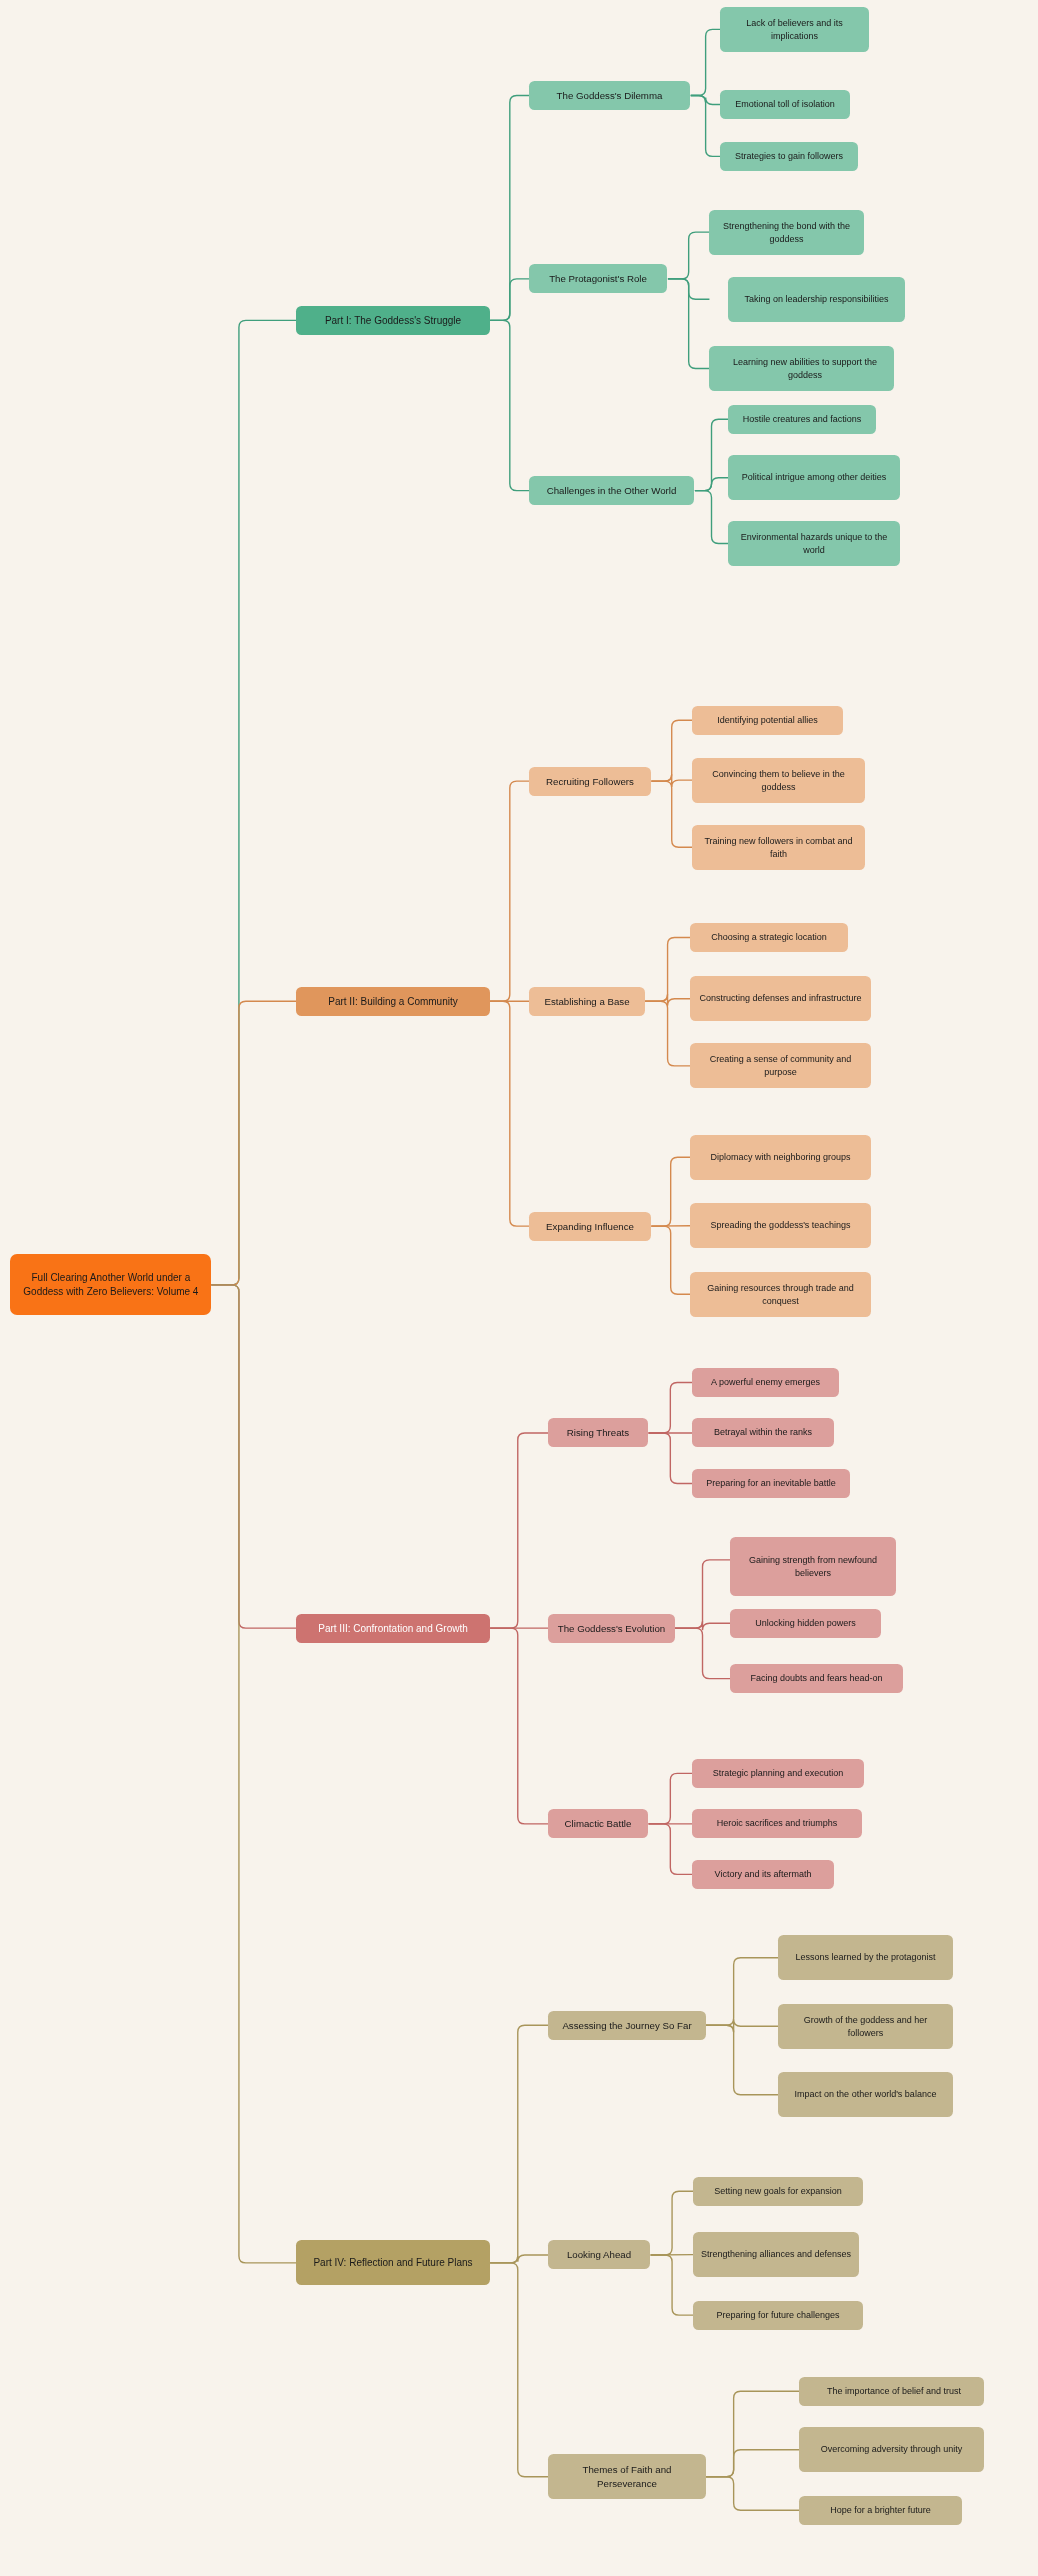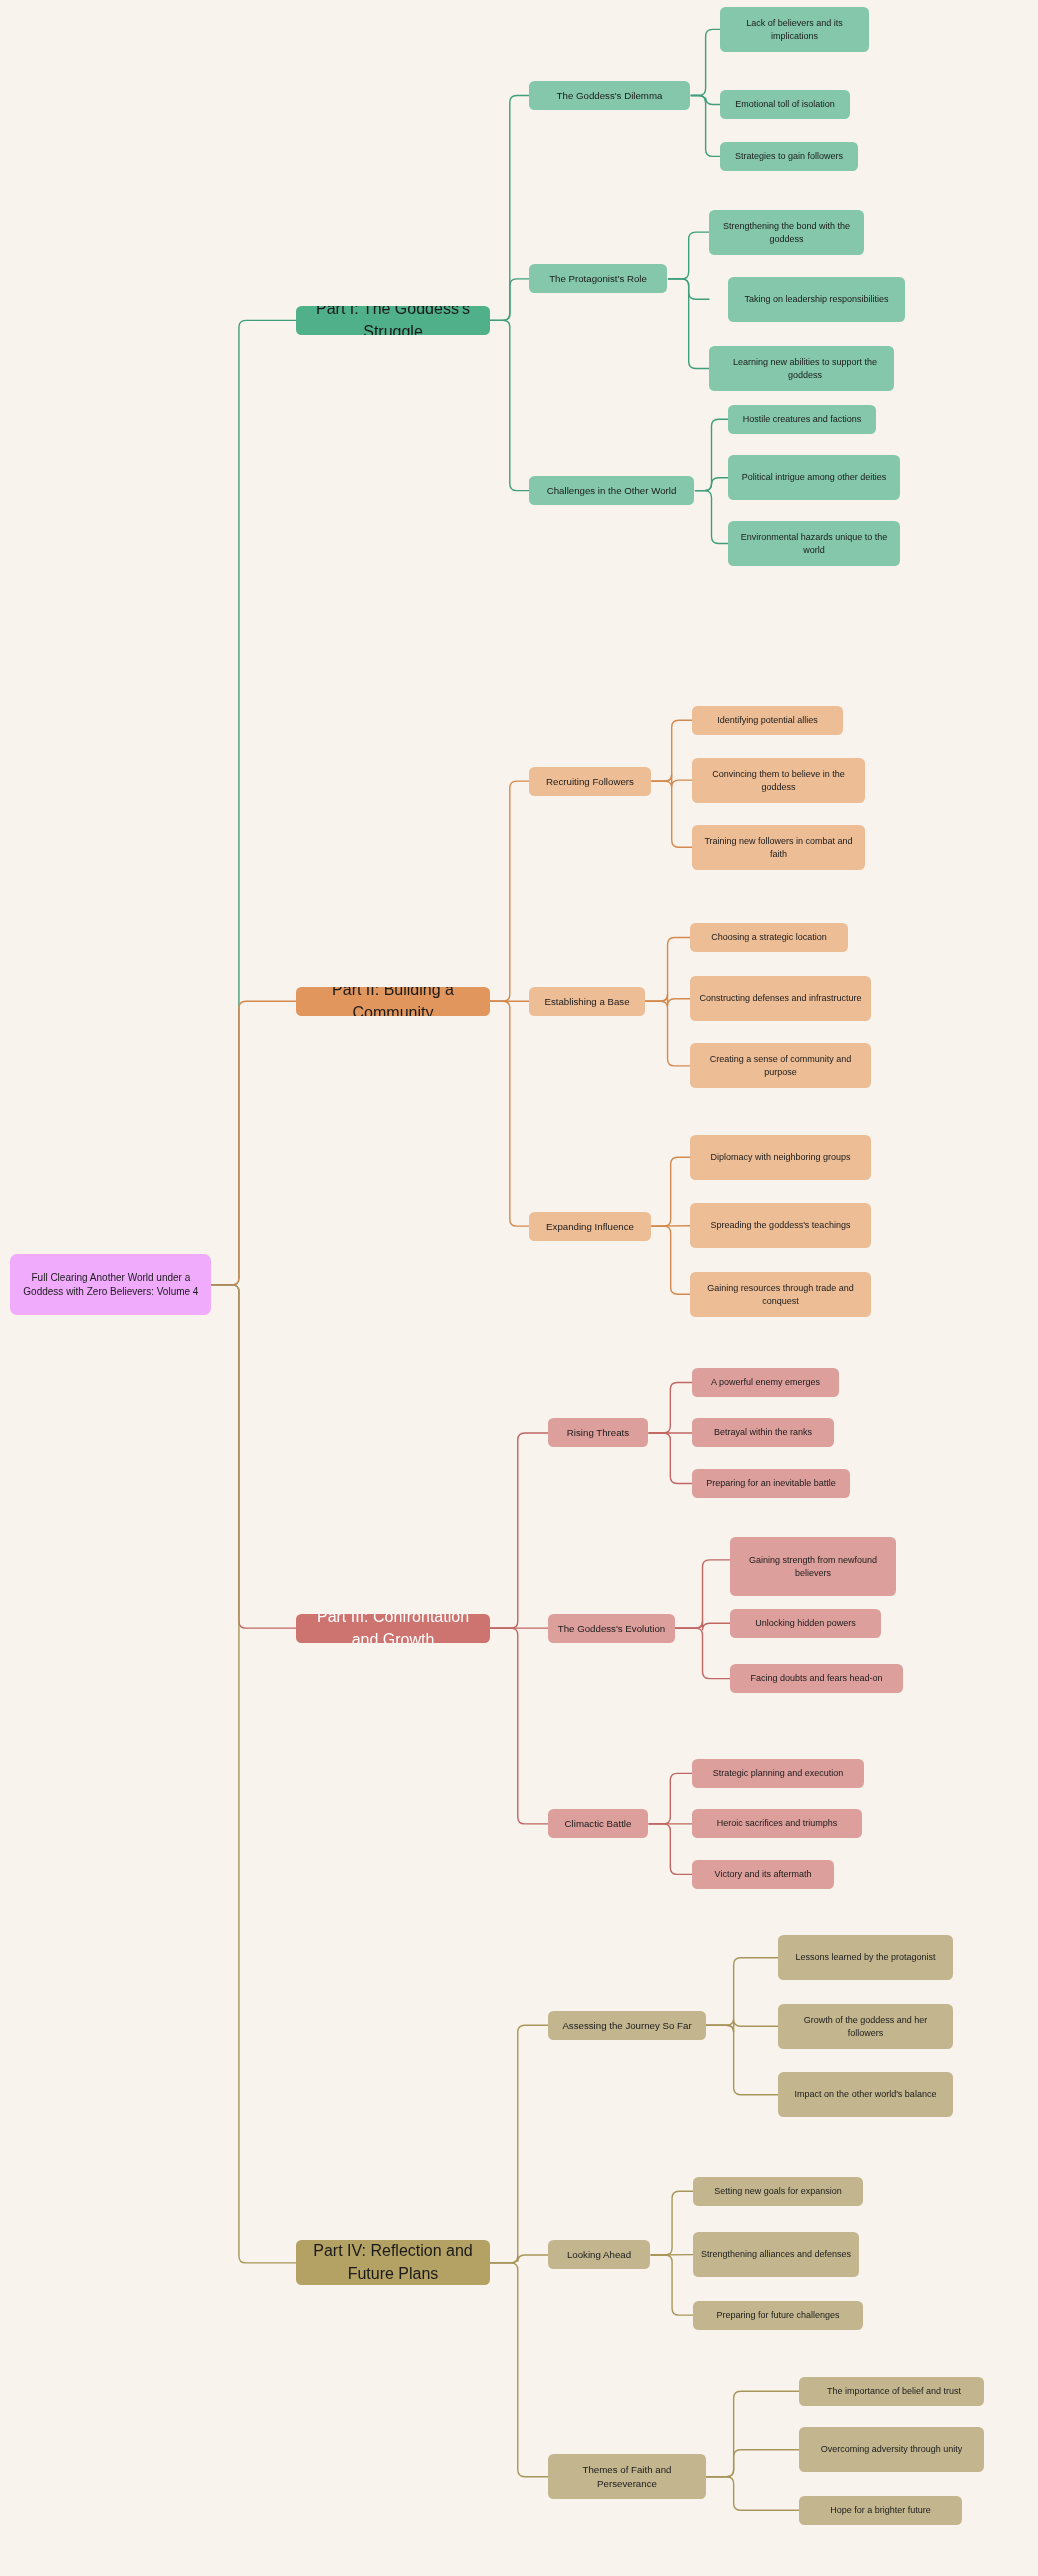--- a/index.html
+++ b/index.html
@@ -24,25 +24,25 @@
     display: flex;
     align-items: center;
     justify-content: center;
     text-align: center;
     line-height: 1.38;
     padding: 3.5px 7px;
     color: #1a1a1a;
     overflow: hidden;
   }
   .root {
-    background: #f0abfc;
+    background: #f97316;
     font-size: 10px;
     border-radius: 7px;
   }
-  .l1 { font-size: 16px; }
+  .l1 { font-size: 10px; }
   .l2 { font-size: 9.7px; }
   .l3 { font-size: 9px; }
 
   
   .b-green .l1 { background: #4fb08a; }
   .b-green .l2, .b-green .l3 { background: #84c7ab; }
   .b-orange .l1 { background: #e0965c; }
   .b-orange .l2, .b-orange .l3 { background: #edbd96; }
   .b-red .l1 { background: #cd7370; color: #ffffff; text-align: center; }
   .b-red .l2, .b-red .l3 { background: #dc9f9c; }

